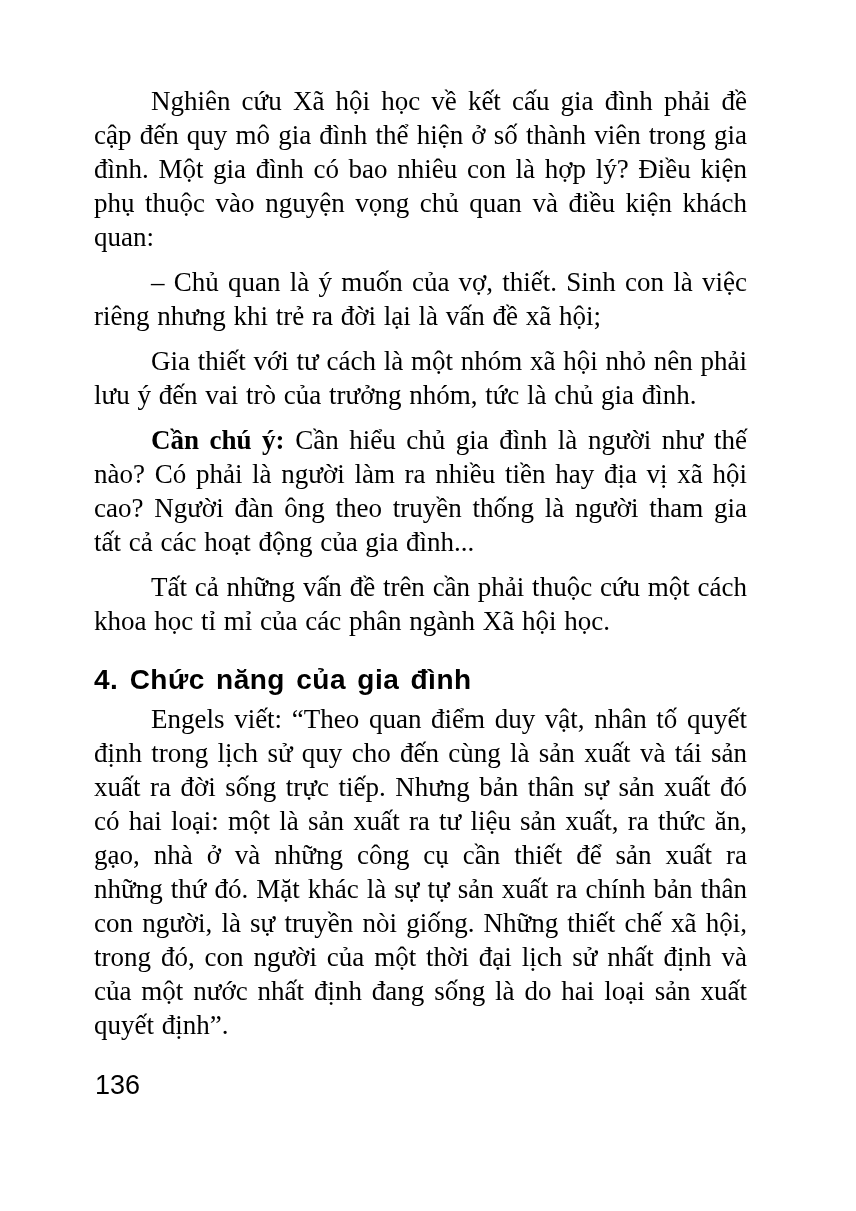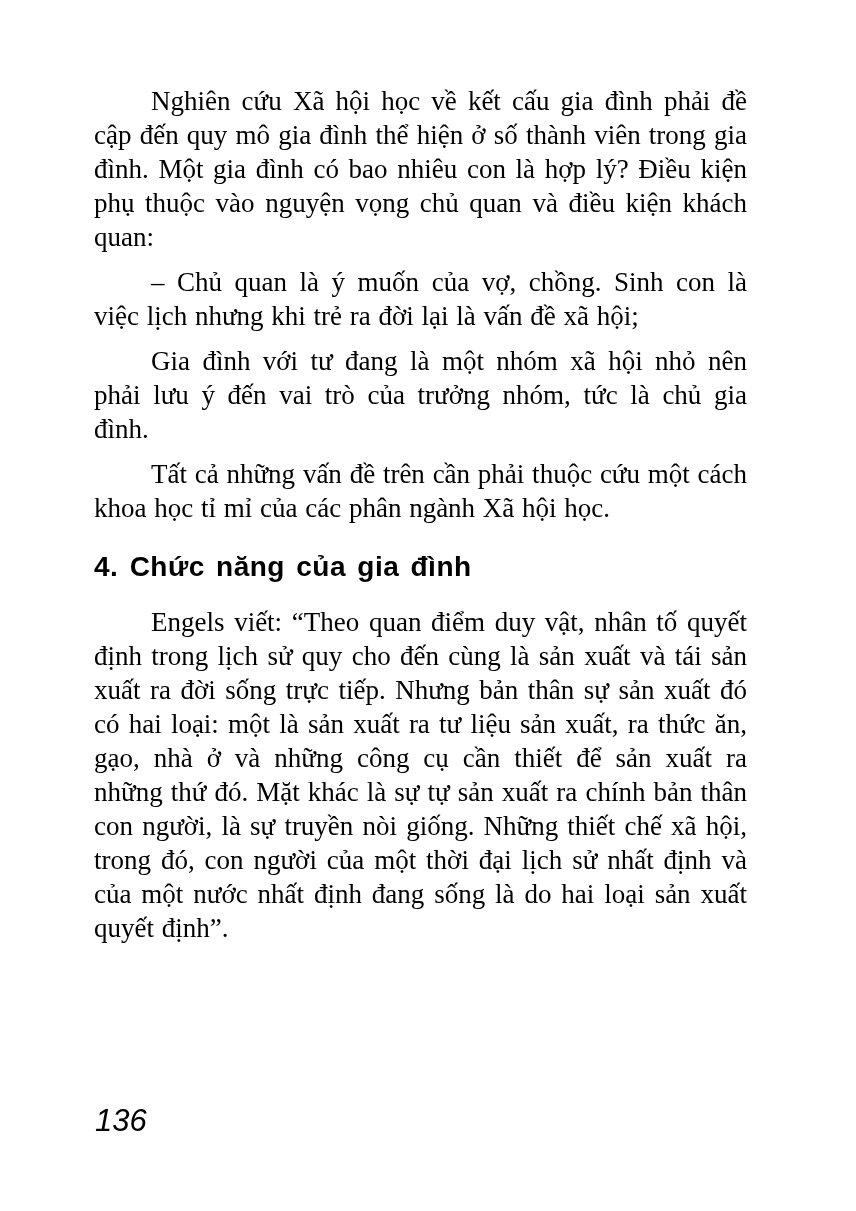--- a/index.html
+++ b/index.html
@@ -39,45 +39,45 @@
   }
   p.body-par .lead-bold {
     font-weight: bold;
   }
   h2.section-heading {
     font-family: "Liberation Sans", "DejaVu Sans", sans-serif;
     font-size: 28px;
     font-weight: bold;
     letter-spacing: 0.5px;
     word-spacing: 3px;
-    margin: 26px 0 22px 0;
+    margin: 26px 0 6px 0;
   }
   .page-number {
     position: absolute;
     left: 95px;
-    top: 1104px;
+    top: 1068px;
     font-family: "Liberation Sans", "DejaVu Sans", sans-serif;
-    font-size: 31px;
+    font-size: 27px;
     line-height: 34px;
-    font-style: italic;
   }
 </style>
 </head>
 <body>
 
 <div class="page">
   <div class="content">
 
     <p class="body-par">Nghiên cứu Xã hội học về kết cấu gia đình phải đề cập đến quy mô gia đình thể hiện ở số thành viên trong gia đình. Một gia đình có bao nhiêu con là hợp lý? Điều kiện phụ thuộc vào nguyện vọng chủ quan và điều kiện khách quan:</p>
 
-    <p class="body-par">–  Chủ quan là ý muốn của vợ, chồng. Sinh con là việc lịch nhưng khi trẻ ra đời lại là vấn đề xã hội;</p>
+    <p class="body-par">–  Chủ quan là ý muốn của vợ, thiết. Sinh con là việc riêng nhưng khi trẻ ra đời lại là vấn đề xã hội;</p>
 
 
-    <p class="body-par">Gia đình với tư đang là một nhóm xã hội nhỏ nên phải lưu ý đến vai trò của trưởng nhóm, tức là chủ gia đình.</p>
+    <p class="body-par">Gia thiết với tư cách là một nhóm xã hội nhỏ nên phải lưu ý đến vai trò của trưởng nhóm, tức là chủ gia đình.</p>
 
+    <p class="body-par"><span class="lead-bold">Cần chú ý:</span><span> Cần hiểu chủ gia đình là người như thế nào? Có phải là người làm ra nhiều tiền hay địa vị xã hội cao? Người đàn ông theo truyền thống là người tham gia tất cả các hoạt động của gia đình...</span></p>
 
     <p class="body-par">Tất cả những vấn đề trên cần phải thuộc cứu một cách khoa học tỉ mỉ của các phân ngành Xã hội học.</p>
 
     <h2 class="section-heading">4. Chức năng của gia đình</h2>
 
     <p class="body-par">Engels viết: “Theo quan điểm duy vật, nhân tố quyết định trong lịch sử quy cho đến cùng là sản xuất và tái sản xuất ra đời sống trực tiếp. Nhưng bản thân sự sản xuất đó có hai loại: một là sản xuất ra tư liệu sản xuất, ra thức ăn, gạo, nhà ở và những công cụ cần thiết để sản xuất ra những thứ đó. Mặt khác là sự tự sản xuất ra chính bản thân con người, là sự truyền nòi giống. Những thiết chế xã hội, trong đó, con người của một thời đại lịch sử nhất định và của một nước nhất định đang sống là do hai loại sản xuất quyết định”.</p>
 
   </div>
 
   <div class="page-number">136</div>

